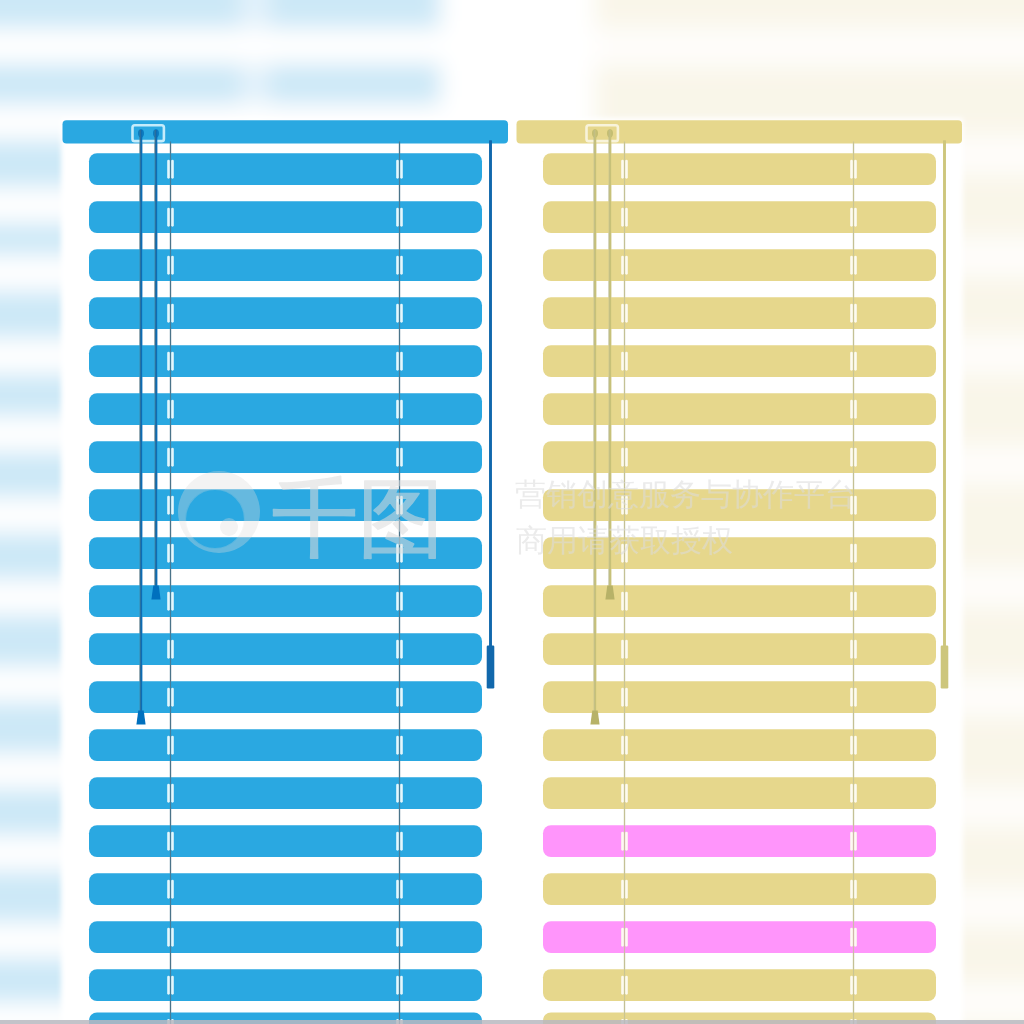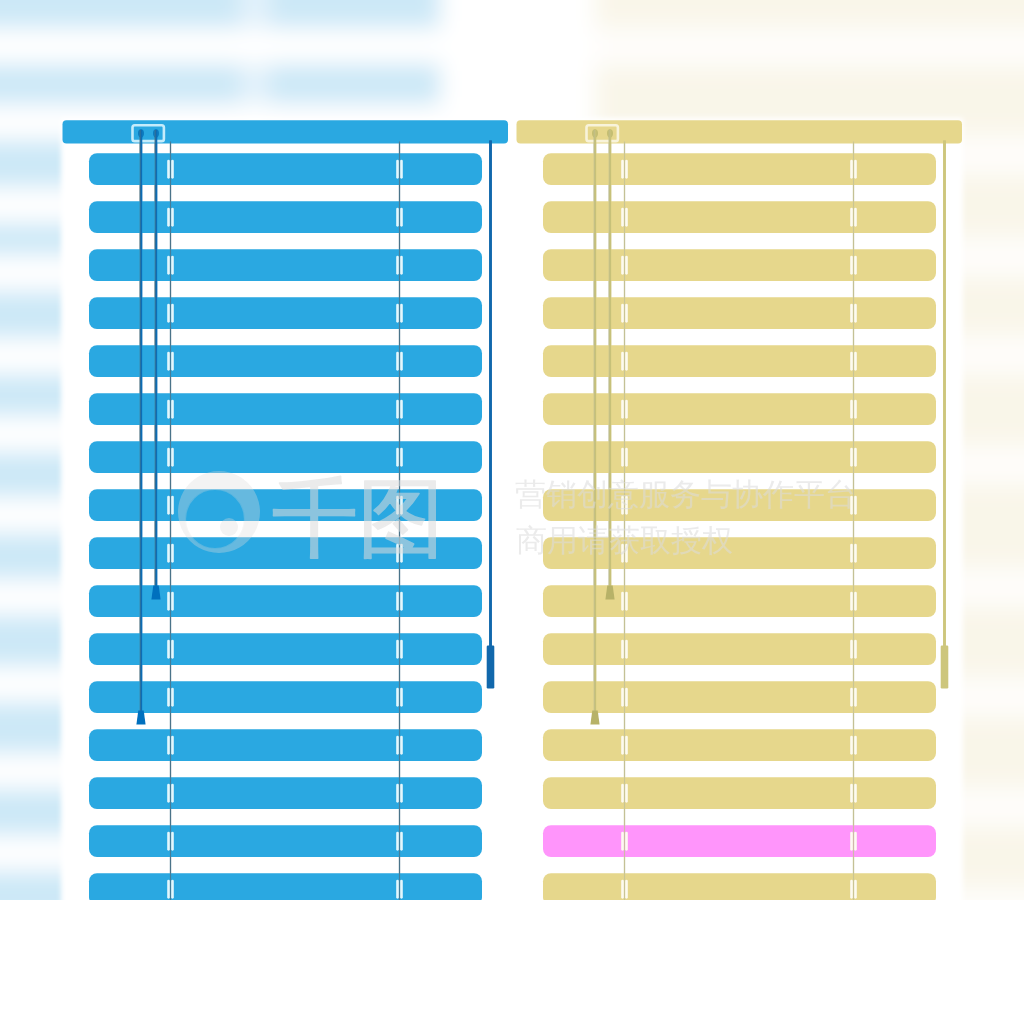--- a/index.html
+++ b/index.html
@@ -1,19 +1,19 @@
 <!DOCTYPE html>
 <html><head>
 <meta charset="utf-8">
 <title>Venetian blinds illustration</title>
 <style>
   html,body{margin:0;padding:0;background:#ffffff;}
   body{width:1024px;height:1024px;overflow:hidden;
        font-family:"Liberation Sans","DejaVu Sans",sans-serif;}
-  #stage{position:relative;width:1024px;height:900px;overflow:hidden;}
+  #stage{position:relative;width:1024px;height:1024px;overflow:hidden;}
   #scene{position:absolute;top:0;left:0;display:block;}
 </style>
 </head>
 <body>
 
 <div id="stage">
 
   <svg id="scene" width="1024" height="1024" viewBox="0 0 1024 1024">
     <defs>
       <filter id="softBlur" x="-12%" y="-12%" width="124%" height="124%">

